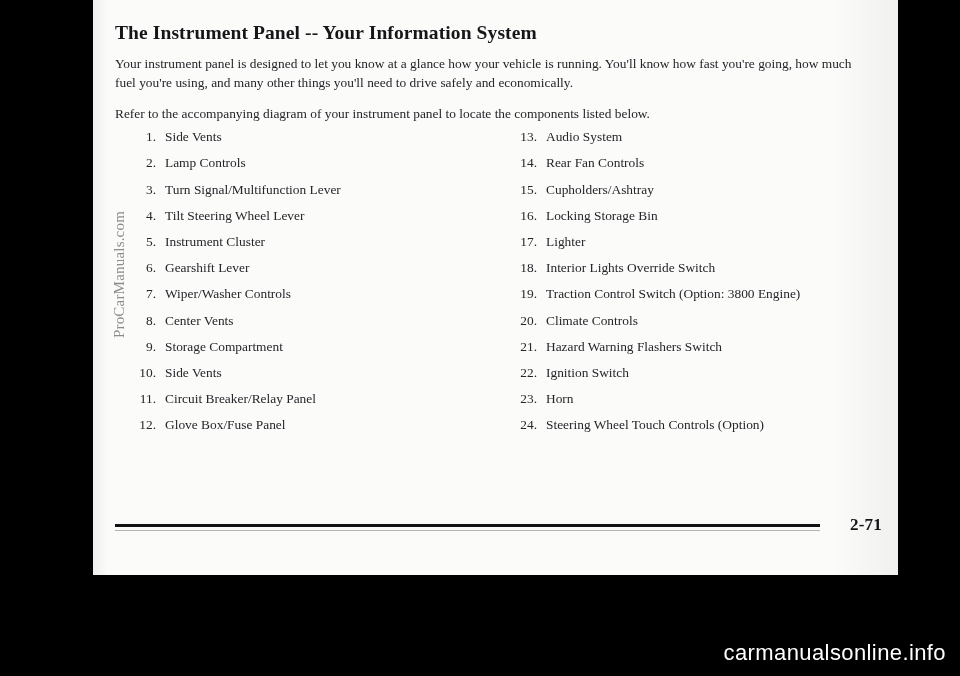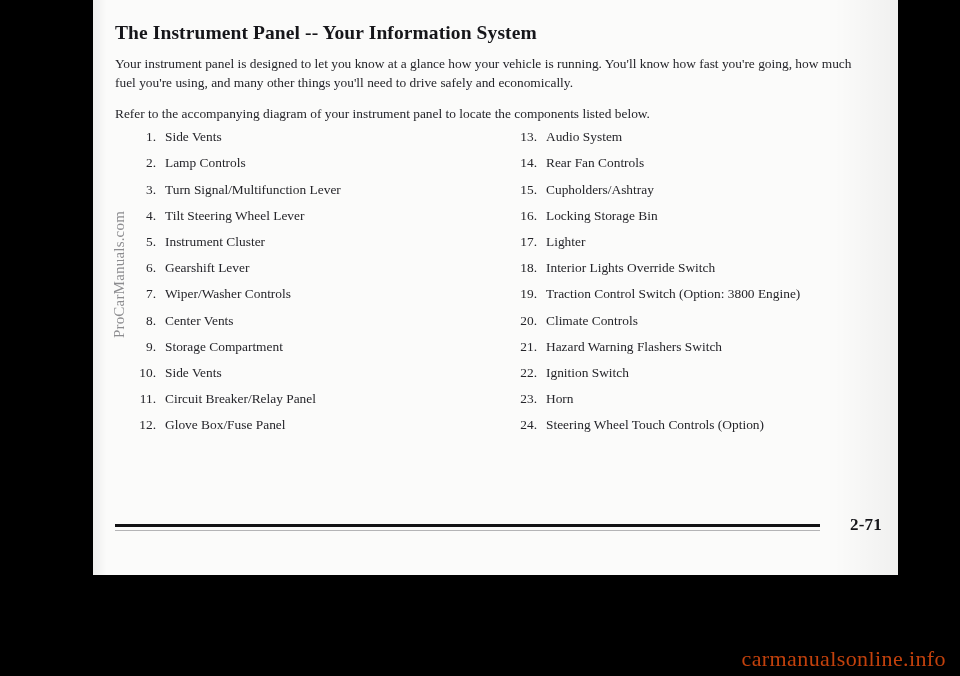--- a/index.html
+++ b/index.html
@@ -146,24 +146,24 @@
     opacity: 0.78;
     letter-spacing: 0.2px;
     pointer-events: none;
     font-family: "Liberation Serif", "DejaVu Serif", serif;
   }
 
   
   #site-watermark {
     position: absolute;
     right: 14px;
-    bottom: 4px;
-    font-family: Liberation Serif, serif;
+    bottom: 10px;
+    font-family: Liberation Sans, sans-serif;
     font-size: 22px;
-    color: #c2410c;
+    color: #ffffff;
     letter-spacing: 0.4px;
   }
 </style>
 </head>
 <body>
 
 <div id="page-sheet">
 
   <div id="content">
 

